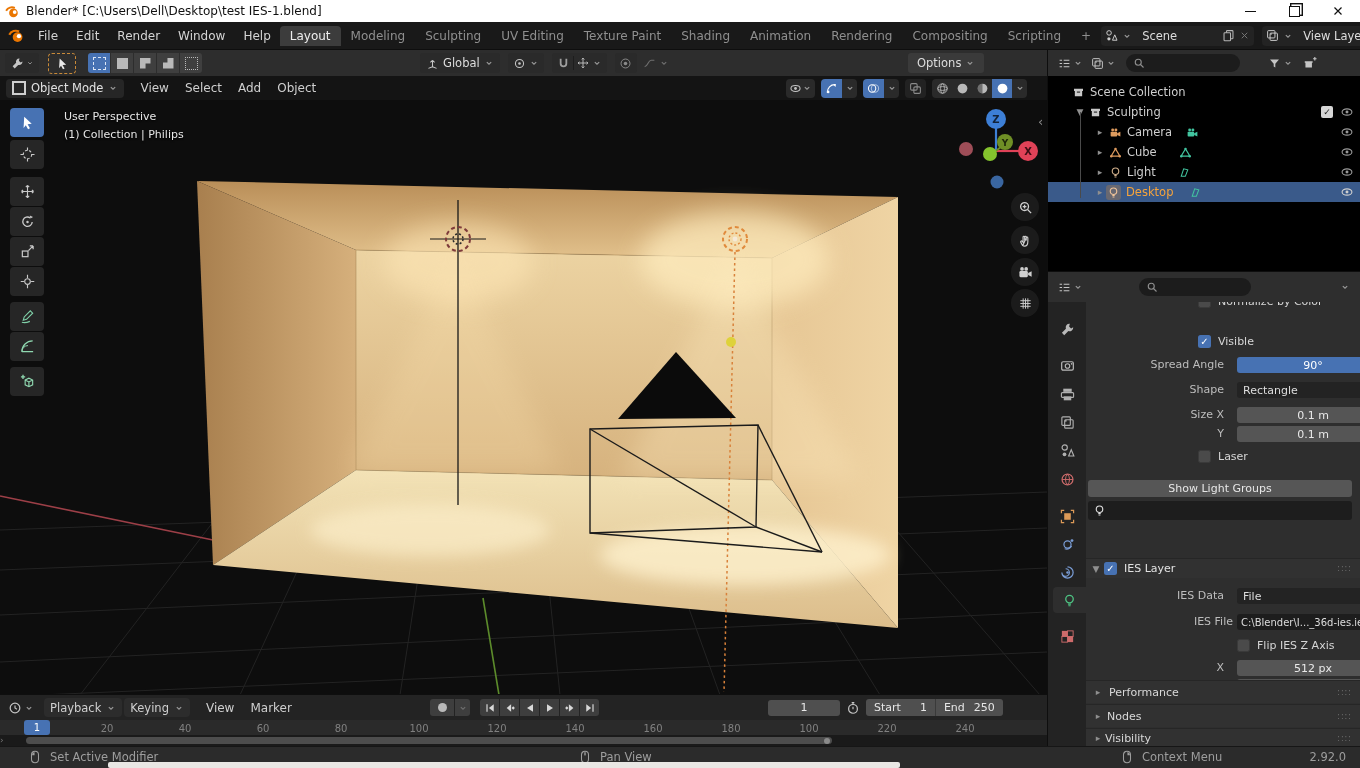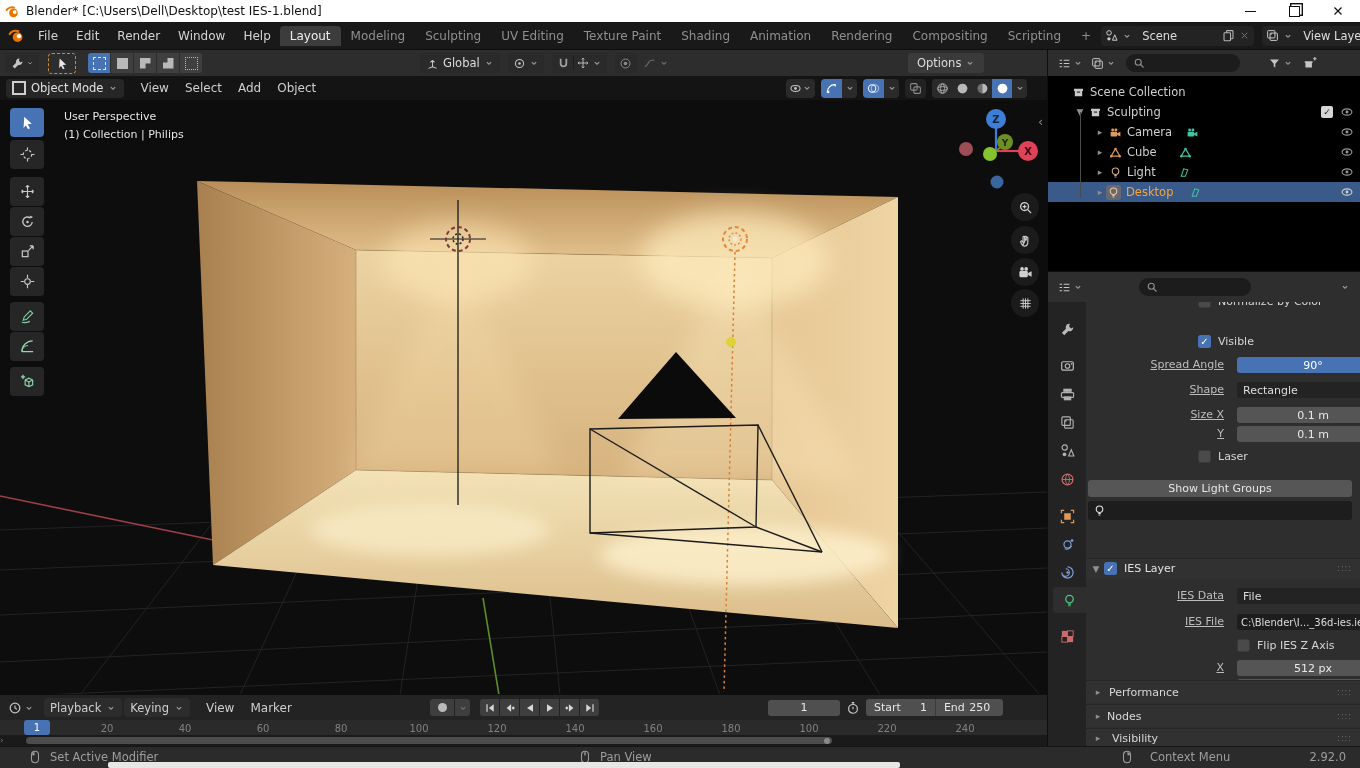--- a/index.html
+++ b/index.html
@@ -46,21 +46,21 @@
   .orow .nm{margin-left:5px;}
   .orow.sel{background:#3a5a8a;}
   .orow.sel .nm{color:#f6a43c;}
   .disc{width:12px;text-align:center;color:#8f8f8f;font-size:9px;}
   .searchbox{background:#1c1c1c;border-radius:10px;height:18px;display:flex;align-items:center;padding:0 7px;gap:5px;}
   
   #props{left:1048px;top:272px;width:312px;height:474px;background:#2e2e2e;}
   #propstabs{position:absolute;left:0;top:30px;width:38px;height:444px;background:#232323;}
   .ptab{position:absolute;left:3px;width:32px;height:26px;display:flex;align-items:center;justify-content:center;border-radius:4px 0 0 4px;}
   .ptab.active{background:#2e2e2e;left:5px;width:33px;}
-  .plabel{position:absolute;font-size:11px;color:#bdbdbd;text-align:right;width:95px;text-decoration:underline;}
+  .plabel{position:absolute;font-size:11px;color:#bdbdbd;text-align:right;width:95px;}
   .pfield{position:absolute;left:151px;width:152px;height:16px;background:#555555;border-radius:3px;color:#e9e9e9;font-size:11px;display:flex;align-items:center;justify-content:center;}
   .pdrop{position:absolute;left:151px;width:152px;height:16px;background:#232323;border-radius:3px;color:#dddddd;font-size:11px;display:flex;align-items:center;padding:0 6px;box-sizing:border-box;}
   .pchk{position:absolute;width:13px;height:13px;border-radius:2.5px;background:#4a4a4a;border:1px solid #3a3a3a;box-sizing:border-box;}
   .pchk.on{background:#4772b3;border:none;color:#fff;font-size:10px;line-height:13px;text-align:center;}
   .psec{position:absolute;left:38px;width:274px;height:19px;background:#313131;color:#d8d8d8;font-size:11px;display:flex;align-items:center;border-top:1px solid #262626;}
   .dots{margin-left:auto;margin-right:8px;color:#6f6f6f;font-size:8px;letter-spacing:1px;}
   .pchktext{position:absolute;font-size:11px;color:#d6d6d6;}
   
   #timeline{left:0;top:695px;width:1047px;height:51px;background:#232323;}
   #ruler{position:absolute;left:0;top:25px;width:1047px;height:15px;background:#2a2a2a;}
@@ -950,21 +950,21 @@
       <span style="margin-left:7px;color:#e2e2e2">IES Layer</span>
       <span class="dots">::::</span>
     </div>
 
     <div class="abs" style="left:38px;top:305px;width:274px;height:130px">
       <span class="plabel" style="left:43px;top:12px">IES Data</span>
       <div class="pdrop" style="top:11px">
         <span>File</span>
 
       </div>
-      <span class="plabel" style="left:43px;top:38px">IES File</span>
+      <span class="plabel" style="left:52px;top:38px">IES File</span>
       <div class="pdrop" style="top:37px;width:130px;background:#1d1d1d;font-size:10px;padding:0 4px;white-space:nowrap;overflow:hidden">
         <span>C:\Blender\I..._36d-ies.ies</span>
       </div>
 
       <span class="pchk" style="left:151px;top:62px"></span>
       <span class="pchktext" style="left:171px;top:62px">Flip IES Z Axis</span>
       <span class="plabel" style="left:43px;top:84px">X</span>
       <div class="pfield" style="top:83px">
           <span>512 px</span>
         </div>
@@ -979,21 +979,21 @@
       <span style="margin-left:5px;color:#d8d8d8">Performance</span>
       <span class="dots">::::</span>
     </div>
     <div class="psec" style="top:432px;height:22px">
       <span class="disc" style="margin-left:6px">▸</span>
       <span style="margin-left:3px;color:#d8d8d8">Nodes</span>
       <span class="dots">::::</span>
     </div>
     <div class="psec" style="top:456px;height:18px">
       <span class="disc" style="margin-left:6px">▸</span>
-      <span style="margin-left:8px;color:#d8d8d8">Visibility</span>
+      <span style="margin-left:1px;color:#d8d8d8">Visibility</span>
       <span class="dots">::::</span>
     </div>
   </div>
 
   <div id="timeline" class="abs">
     <div class="f" style="position:absolute;left:0;top:0;width:1047px;height:25px">
       <div class="f" style="margin-left:8px;gap:2px">
         <svg class="ic" width="14" height="14" style="color:#c5c5c5">
             <use href="#i-clock"></use>
           </svg>
@@ -1070,21 +1070,21 @@
             <use href="#i-stopwatch"></use>
           </svg>
         <div class="f" style="background:#4f4f4f;border-radius:3px;height:17px;font-size:11px;color:#e6e6e6">
           <span style="padding:0 8px" class="f">
             <span>Start</span>
             <span style="width:26px;text-align:right">1</span>
           </span>
           <span style="width:1px;height:17px;background:#3a3a3a"></span>
           <span style="padding:0 8px" class="f">
             <span>End</span>
-            <span style="width:30px;text-align:center">250</span>
+            <span style="width:30px;text-align:right">250</span>
           </span>
         </div>
       </div>
     </div>
 
     <div id="ruler">
       <span class="tick" style="left:107px">20</span>
       <span class="tick" style="left:185px">40</span>
       <span class="tick" style="left:263px">60</span>
       <span class="tick" style="left:341px">80</span>
@@ -1112,21 +1112,21 @@
           <use href="#i-mouse-l"></use>
         </svg>
       <span>Set Active Modifier</span>
     </div>
     <div class="f" style="position:absolute;left:578px;top:3px;gap:8px">
       <svg class="ic" width="14" height="14" style="color:#9d9d9d">
           <use href="#i-mouse-m"></use>
         </svg>
       <span>Pan View</span>
     </div>
-    <div class="f" style="position:absolute;left:1120px;top:3px;gap:16px">
+    <div class="f" style="position:absolute;left:1120px;top:3px;gap:8px">
       <svg class="ic" width="14" height="14" style="color:#9d9d9d">
           <use href="#i-mouse-r"></use>
         </svg>
       <span>Context Menu</span>
     </div>
     <span style="position:absolute;right:14px;top:3px">2.92.0</span>
     <span style="position:absolute;left:108px;top:15px;width:792px;height:6px;background:#e9e7e4;border-radius:2px"></span>
   </div>
 
   <div class="divider" style="left:1047px;top:50px;width:1px;height:696px"></div>

